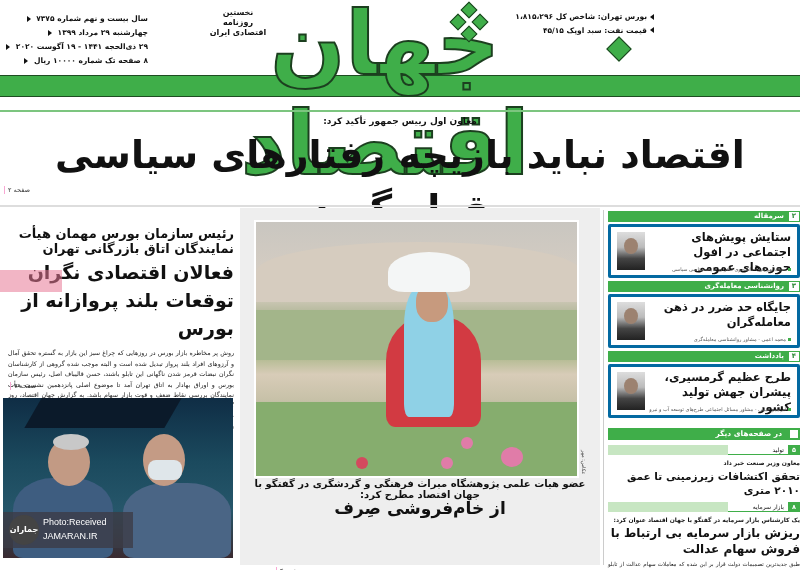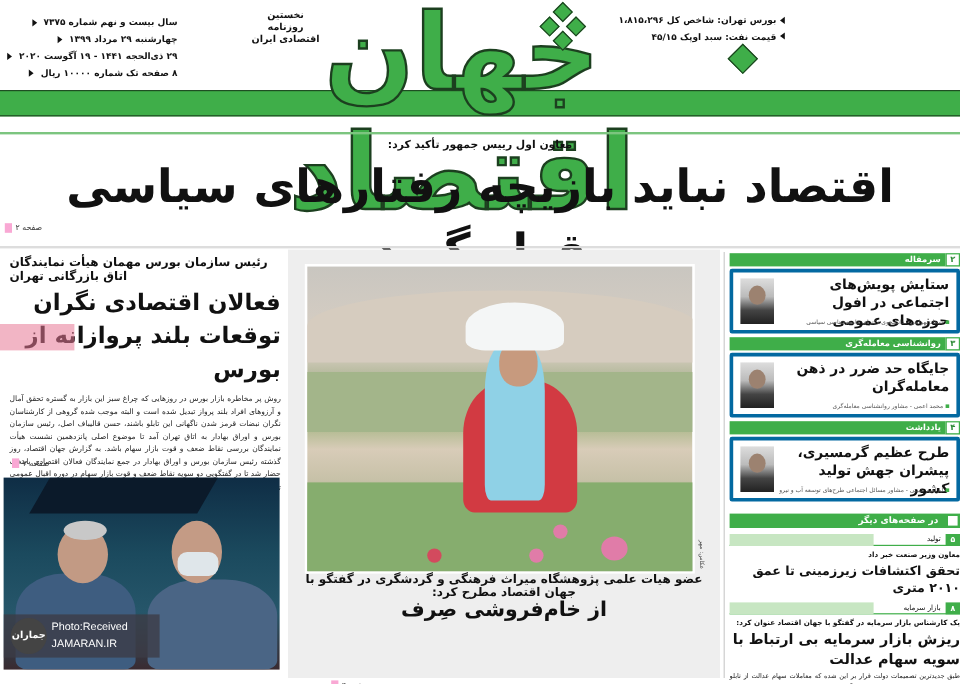--- a/index.html
+++ b/index.html
@@ -19,26 +19,26 @@
   .mast-right { position: absolute; right: 6px; top: 10px; width: 160px; font-size: 7.5px; line-height: 13.5px; color: #111; font-weight: bold; }
   .mast-right div { white-space: nowrap; }
   .bullet { display: inline-block; width: 0; height: 0; border-top: 3px solid transparent; border-bottom: 3px solid transparent; border-right: 4px solid #111; margin-left: 3px; vertical-align: middle; }
   .bullet-l { border-right: none; border-left: 4px solid #111; margin-left: 0; margin-right: 3px; }
   .small-diamond { position: absolute; left: 610px; top: 40px; width: 18px; height: 18px; transform: rotate(45deg); background: #3fae49; border: 1.5px solid #1c3f1f; }
 
   .rule-green { position: absolute; left: 0; top: 110px; width: 800px; height: 2px; background: #7cc57f; }
 
   .kicker { position: absolute; left: 0; top: 116px; width: 800px; text-align: center; font-size: 9px; font-weight: bold; color: #111; }
   .headline { position: absolute; left: 30px; top: 128px; width: 740px; text-align: center; font-size: 38px; font-weight: bold; line-height: 54px; color: #111; letter-spacing: -1px; }
-  .page-ref { position: absolute; font-size: 6.5px; color: #333; border-left: 6px solid #f9a8d4; padding: 0 3px; }
+  .page-ref { position: absolute; font-size: 6.5px; color: #333; border-left: 1px solid #f9a8d4; padding: 0 3px; }
   .rule-gray { position: absolute; left: 0; top: 205px; width: 800px; height: 2px; background: #ddd; }
 
   
   .left-col { position: absolute; left: 8px; top: 210px; width: 226px; }
-  .lc-kicker { font-size: 10px; font-weight: bold; text-align: left; margin-top: 4px; }
+  .lc-kicker { font-size: 13px; font-weight: bold; text-align: right; margin-top: 16px; }
   .lc-title { font-size: 19px; font-weight: bold; line-height: 28px; margin-top: 2px; letter-spacing: -0.5px; }
   .pink-tag { position: absolute; left: -8px; top: 60px; width: 62px; height: 22px; background: rgba(232,120,150,0.55); }
   .lc-body { font-size: 6.3px; line-height: 10.5px; text-align: justify; color: #222; margin-top: 6px; }
   .lc-photo { position: absolute; left: 3px; top: 398px; width: 230px; height: 160px; background: linear-gradient(180deg, #0f2d45 0%, #1b4a5e 40%, #26566a 70%, #3a2a30 100%); overflow: hidden; }
   .ceiling { position: absolute; left: 30px; top: 0; width: 140px; height: 30px; background: #0b1a2a; transform: skewX(-30deg); }
   .man { position: absolute; border-radius: 40% 40% 10% 10%; }
   .head { position: absolute; border-radius: 50%; background: #c9a08a; }
   .credit { position: absolute; left: 0; bottom: 10px; width: 130px; height: 36px; background: rgba(60,60,70,0.8); }
   .credit-logo { position: absolute; left: 6px; top: 3px; width: 30px; height: 30px; border-radius: 50%; background: #444; color: #fff; font-size: 8px; text-align: center; line-height: 30px; font-weight: bold; }
   .credit-text { position: absolute; left: 40px; top: 3px; font-size: 9px; color: #fff; line-height: 14px; direction: ltr; text-align: left; font-family: "Liberation Sans", sans-serif; }
@@ -215,15 +215,15 @@
   </div>
   <div class="rc-kicker">معاون وزیر صنعت خبر داد</div>
   <div class="rc-title">تحقق اکتشافات زیرزمینی تا عمق ۲۰۱۰ متری</div>
 
   <div class="sub-bar">
     <div class="fill"></div>
     <span class="sub-num">۸</span>
     <span style="position:relative;">بازار سرمایه</span>
   </div>
   <div class="rc-kicker">یک کارشناس بازار سرمایه در گفتگو با جهان اقتصاد عنوان کرد:</div>
-  <div class="rc-title2">ریزش بازار سرمایه بی ارتباط با سویه سهام عدالت</div>
+  <div class="rc-title2">ریزش بازار سرمایه بی ارتباط با فروش سهام عدالت</div>
   <div class="rc-body">طبق جدیدترین تصمیمات دولت قرار بر این شده که معاملات سهام عدالت از تابلو معاملات عادی جدا شده و به تابلویی دیگر منتقل شود؛ این تصمیم که از روز دوشنبه عملیاتی شد حجم قابل توجهی از معاملات که مربوط به سهام عدالت بود را در بر گرفت و در خارج از تابلو معاملات عادی انجام شد؛ کارگزاران بانکی و غیربانکی از این روز...</div>
 </div>
 
 </body></html>

